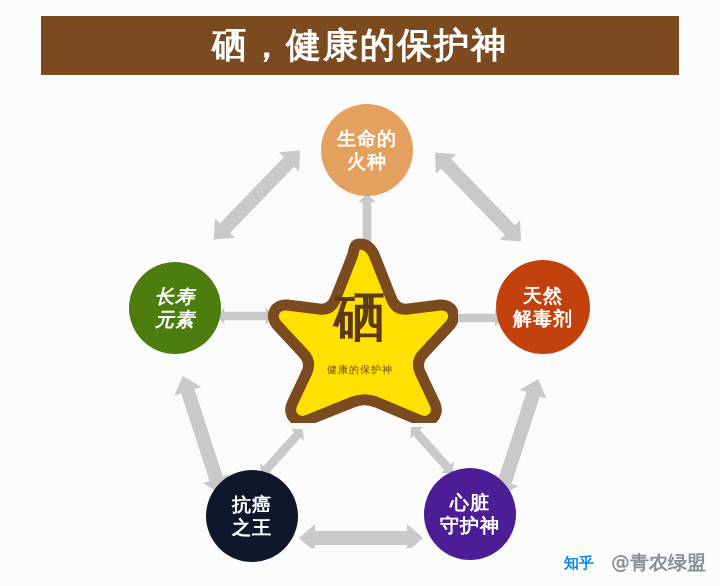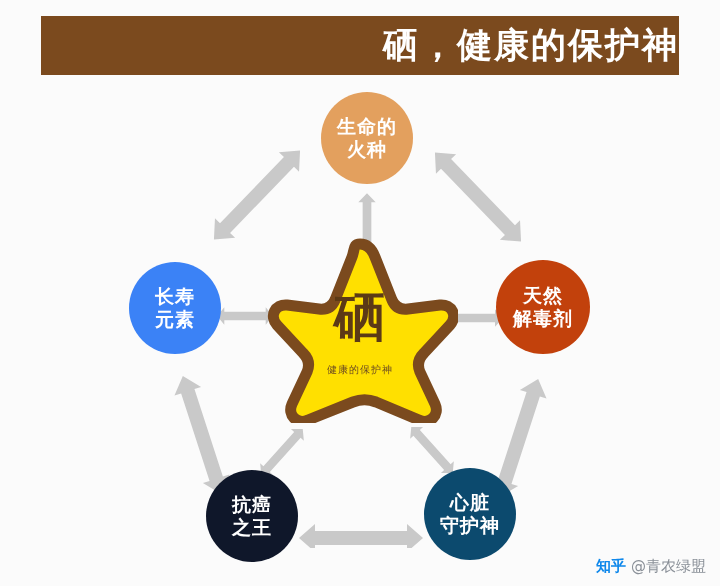--- a/index.html
+++ b/index.html
@@ -24,21 +24,21 @@
   
   .banner {
     position: absolute;
     left: 41px;
     top: 16px;
     width: 638px;
     height: 59px;
     background: #7b4a1e;
     display: flex;
     align-items: center;
-    justify-content: flex-end;
+    justify-content: center;
   }
   .banner-text {
     color: #ffffff;
     font-size: 35px;
     font-weight: bold;
     letter-spacing: 2px;
     line-height: 1;
     font-family: "DejaVu Sans", "Liberation Sans", sans-serif;
   }
 
@@ -101,43 +101,43 @@
     justify-content: center;
     text-align: center;
     color: #ffffff;
     font-size: 19px;
     font-weight: bold;
     line-height: 1.22;
     letter-spacing: 1px;
   }
   .node span { display: block; white-space: pre-line; }
 
-  .node-top    { left: 321px; top: 14px;  width: 92px;  height: 92px;  background: #e3a05e; }
+  .node-top    { left: 321px; top: 26px;  width: 92px;  height: 92px;  background: #e3a05e; }
   .node-right  { left: 496px; top: 182px; width: 94px;  height: 94px;  background: #c2410c; }
-  .node-bright { left: 424px; top: 390px; width: 92px;  height: 92px;  background: #0c4a6e; }
+  .node-bright { left: 424px; top: 390px; width: 92px;  height: 92px;  background: #4c1d95; }
   .node-bleft  { left: 206px; top: 392px; width: 92px;  height: 92px;  background: #0f172a; }
-  .node-left   { left: 129px; top: 184px; width: 92px;  height: 92px;  background: #3b82f6; color: #ffffff; }
+  .node-left   { left: 129px; top: 184px; width: 92px;  height: 92px;  background: #4d7c0f; color: #ffffff; font-style: italic; }
 
   
   .watermark {
     position: absolute;
     right: 14px;
     bottom: 10px;
     display: flex;
     align-items: center;
-    gap: 5px;
+    gap: 17px;
     color: #9aa0a6;
     font-size: 15px;
   }
   .wm-logo {
     color: #0f88eb;
     font-size: 15px;
     font-weight: bold;
   }
-  .wm-text { color: #8a9098; font-size: 15px; }
+  .wm-text { color: #8a9098; font-size: 19px; font-weight: bold; }
 </style>
 </head>
 <body>
 
 <div id="stage">
 
   <div class="banner">
     <div class="banner-text">硒，健康的保护神</div>
   </div>
 

